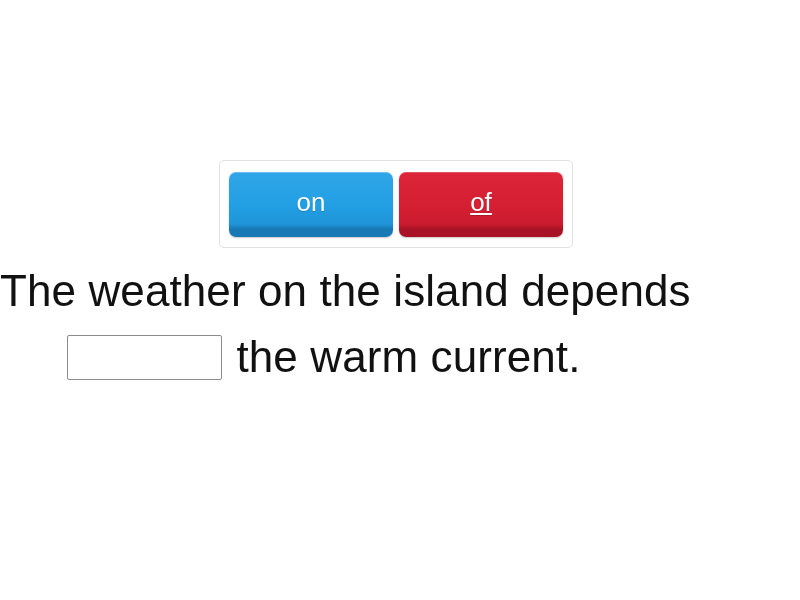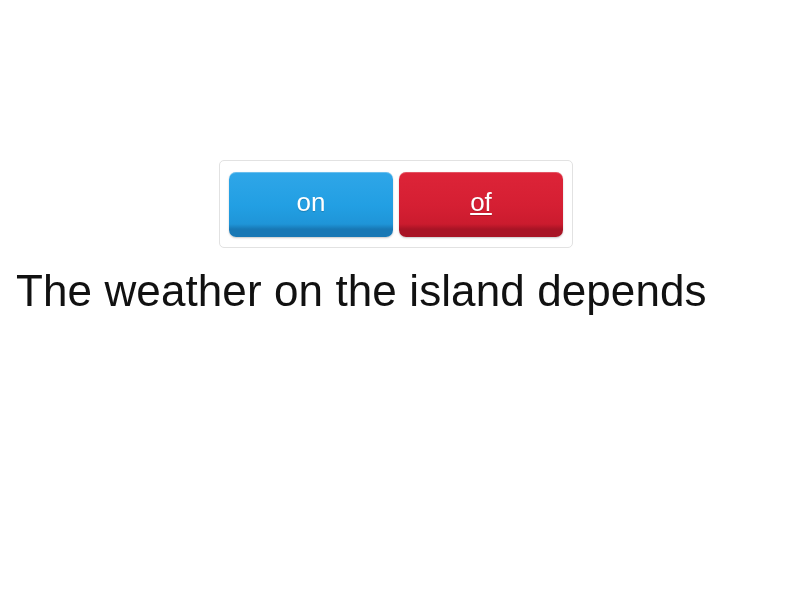--- a/index.html
+++ b/index.html
@@ -66,21 +66,21 @@
   .tile-red {
     background: linear-gradient(180deg, #dd2438 0%, #d51f33 52%, #cb1b2e 80%, #a81425 88%, #a81425 100%);
     box-shadow: inset 0 1px 0 rgba(255,255,255,0.22),
                 0 1px 2px rgba(0,0,0,0.22);
     text-decoration: underline;
   }
 
   
   .sentence {
     position: absolute;
-    left: 16px;
+    left: 0;
     top: 258px;
     width: 648px;
     text-align: center;
     font-family: "Liberation Sans", "DejaVu Sans", sans-serif;
     font-size: 44px;
     font-weight: 400;
     color: #111111;
     line-height: 66px;
     letter-spacing: 0.1px;
   }
@@ -110,15 +110,16 @@
     <div class="tile tile-blue">
       <span>on</span>
     </div>
     <div class="tile tile-red">
       <span>of</span>
     </div>
   </div>
 
   <div class="sentence">
     <span class="sentence-line">The weather on the island depends</span>
+    <span class="sentence-line"><span class="dropzone"></span><span>the warm current.</span></span>
   </div>
 
 </div>
 
 </body></html>

